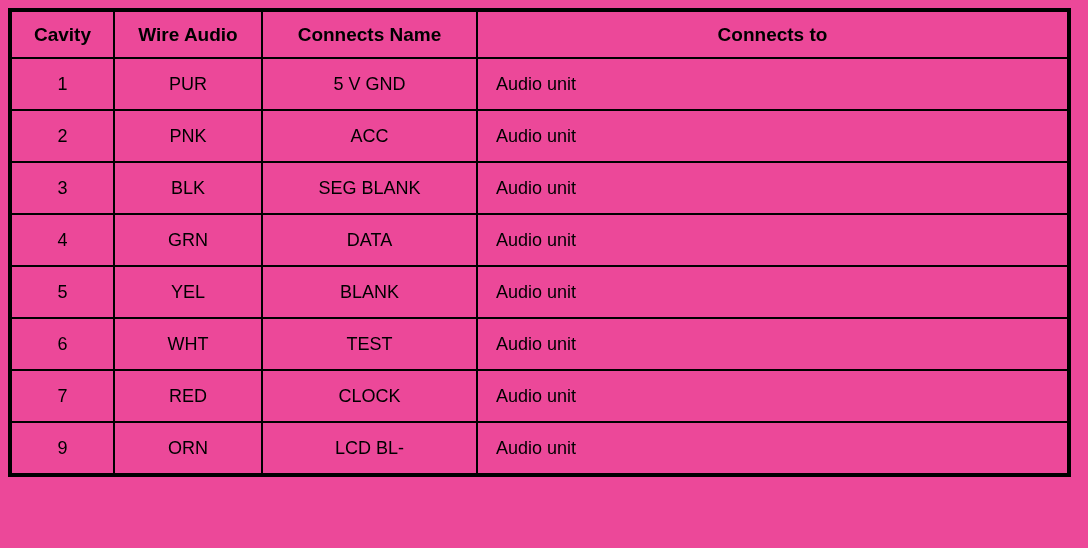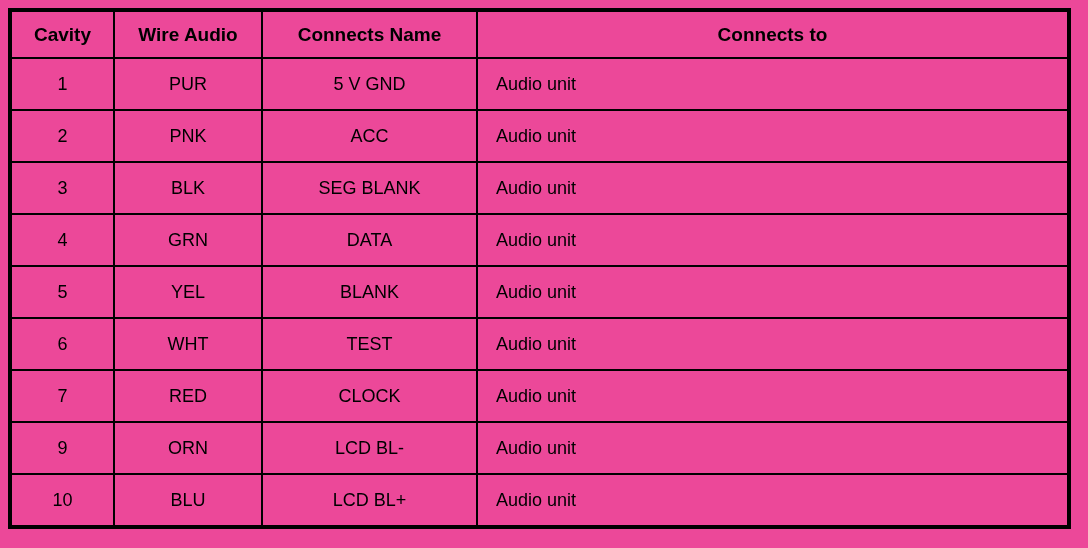--- a/index.html
+++ b/index.html
@@ -115,21 +115,15 @@
         <td>RED</td>
         <td>CLOCK</td>
         <td class="connects">Audio unit</td>
       </tr>
       <tr>
         <td>9</td>
         <td>ORN</td>
         <td>LCD BL-</td>
         <td class="connects">Audio unit</td>
       </tr>
-      <tr>
-        <td>10</td>
-        <td>BLU</td>
-        <td>LCD BL+</td>
-        <td class="connects">Audio unit</td>
-      </tr>
     </tbody>
   </table>
 </div>
 
 </body></html>

